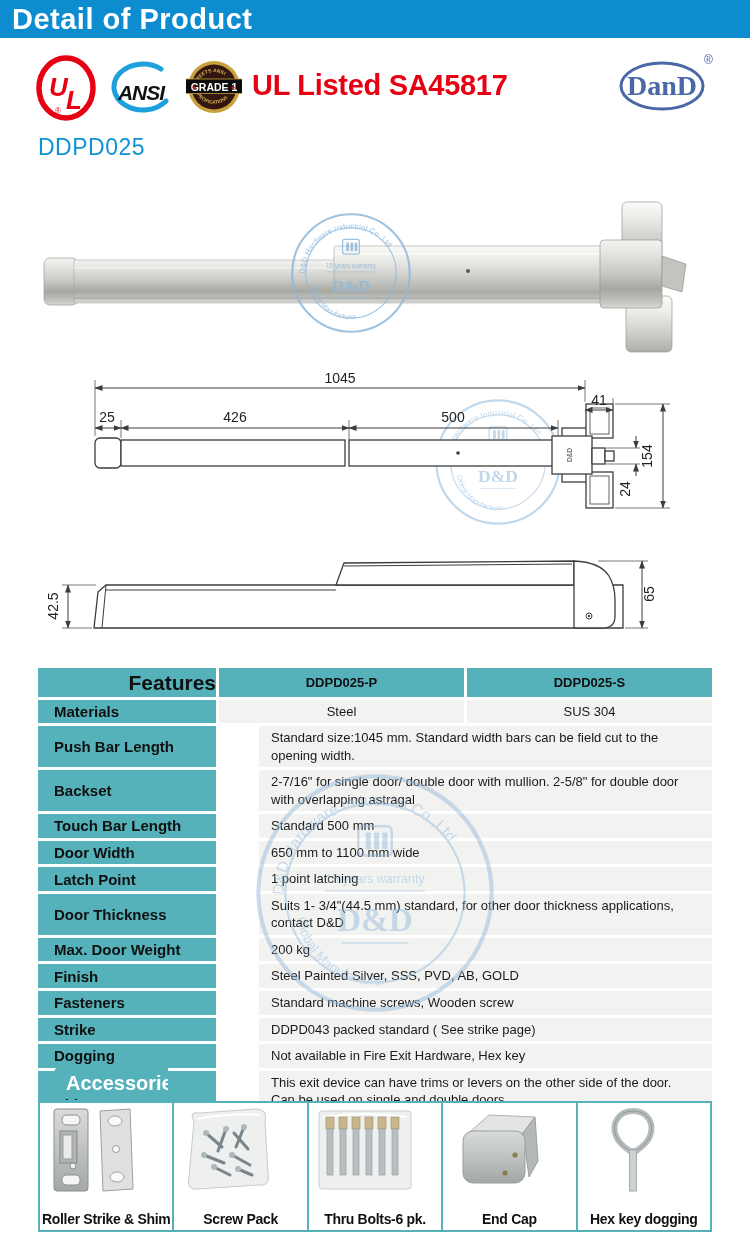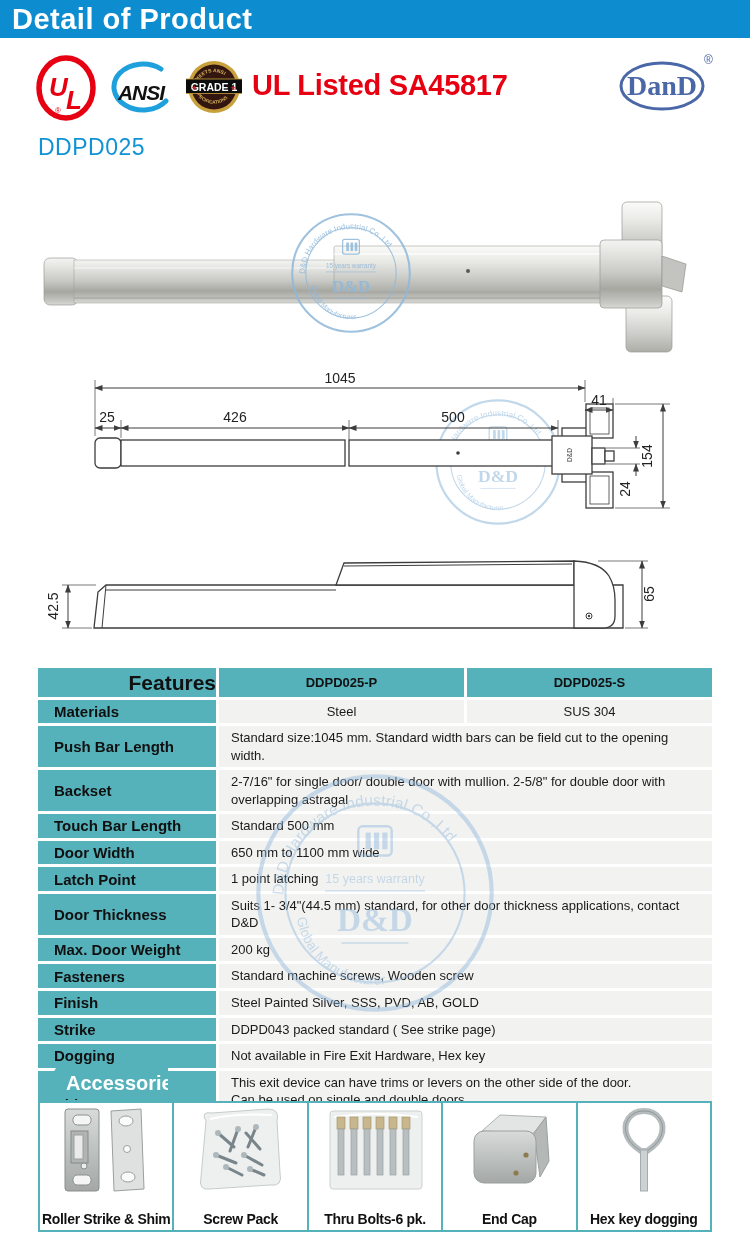--- a/index.html
+++ b/index.html
@@ -45,41 +45,41 @@
   .f-head .c2, .f-head .c3 {
     flex:1; margin-left:3px; background:#55b1ba; text-align:center;
     font-size:13px; font-weight:bold; color:#111; height:29px; line-height:29px;
   }
   .f-mat .lab, .f-row .f-label {
     width:178px; background:#55b1ba; font-size:15px; font-weight:bold; color:#101010;
     padding-left:16px; box-sizing:border-box; display:flex; align-items:center; min-height:23px;
   }
   .f-mat .v { flex:1; margin-left:3px; background:#f2f2f1; text-align:center;
     font-size:13px; color:#1a1a1a; height:23px; line-height:23px; }
-  .f-row { min-height:23px; }
+  .f-row { min-height:23px;gap:40px; }
   .f-value {
     flex:1; margin-left:3px; background:#f2f2f1; font-size:13px; color:#1a1a1a;
     display:flex; align-items:center; padding:3px 8px 3px 12px; box-sizing:border-box;
     white-space:pre-line; line-height:1.35;
   }
   .table-wm { position:absolute; left:250px; top:768px; pointer-events:none; }
   
   .acc-banner {
     position:absolute; left:38px; top:1068px; width:130px; height:31px;
     background:#55b1ba; clip-path:polygon(18px 0, 100% 0, 100% 100%, 0 100%);
     color:#fff; font-size:20px; font-weight:bold; line-height:31px; padding-left:28px;
     box-sizing:border-box;
   }
   .acc-grid {
     position:absolute; left:38px; top:1101px; width:674px; height:131px;
     border:2px solid #55b1ba; box-sizing:border-box; display:flex;
   }
   .acc-cell {
     flex:1; border-right:2px solid #55b1ba; position:relative; background:#fff;
-    display:flex; justify-content:center; align-items:flex-start; padding-top:0;
+    display:flex; justify-content:flex-start; align-items:flex-start; padding-top:0;
   }
   .acc-cell:last-child { border-right:none; }
   .acc-label {
     position:absolute; bottom:3px; left:0; width:100%; text-align:center;
     font-size:14px; font-weight:bold; color:#111; letter-spacing:-.3px;
   }
 </style>
 </head>
 <body>
 
@@ -293,27 +293,27 @@
         <div class="f-label">Door Thickness</div>
         <div class="f-value">Suits 1- 3/4"(44.5 mm) standard, for other door thickness applications, contact D&amp;D</div>
       </div>
 
       <div class="f-row">
         <div class="f-label">Max. Door Weight</div>
         <div class="f-value">200 kg</div>
       </div>
 
       <div class="f-row">
+        <div class="f-label">Finish</div>
+        <div class="f-value">Steel Painted Silver, SSS, PVD, AB, GOLD</div>
+      </div>
+
+      <div class="f-row">
         <div class="f-label">Fasteners</div>
         <div class="f-value">Standard machine screws, Wooden screw</div>
-      </div>
-
-      <div class="f-row">
-        <div class="f-label">Finish</div>
-        <div class="f-value">Steel Painted Silver, SSS, PVD, AB, GOLD</div>
       </div>
 
       <div class="f-row">
         <div class="f-label">Strike</div>
         <div class="f-value">DDPD043 packed standard ( See strike page)</div>
       </div>
 
       <div class="f-row">
         <div class="f-label">Dogging</div>
         <div class="f-value">Not available in Fire Exit Hardware, Hex key</div>

